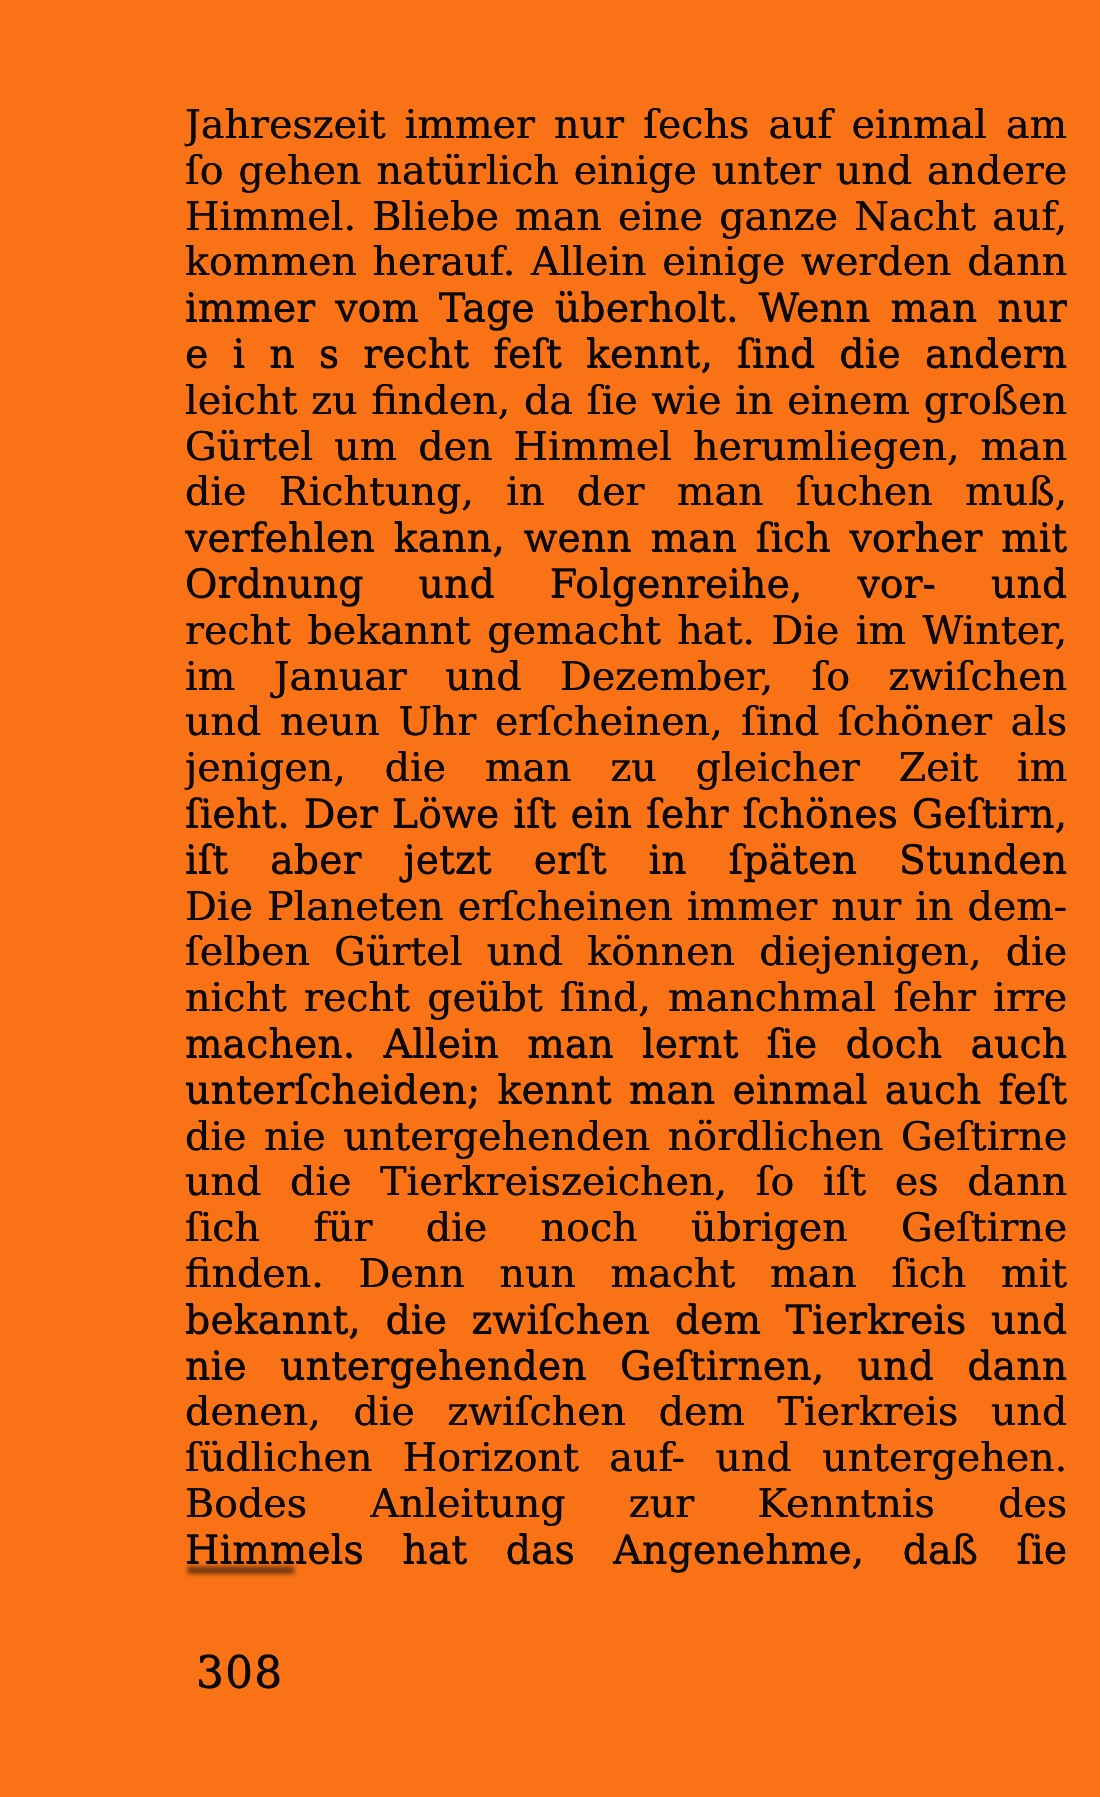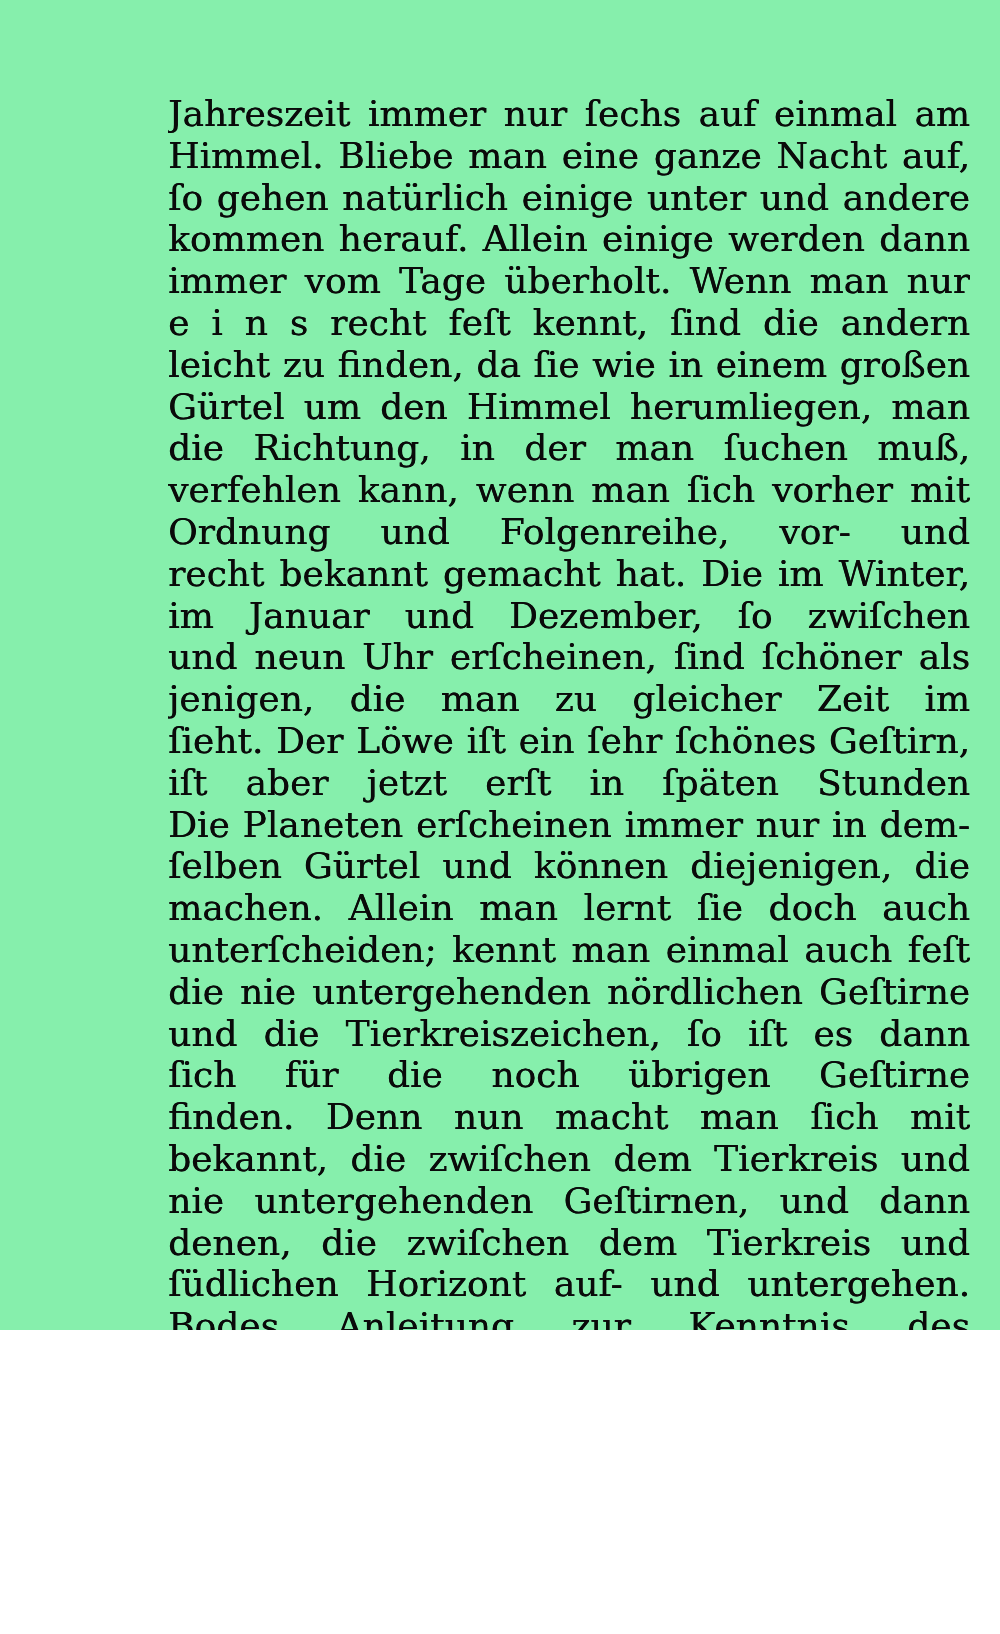--- a/index.html
+++ b/index.html
@@ -3,22 +3,22 @@
 <meta charset="utf-8">
 <style>
   html, body {
     margin: 0;
     padding: 0;
     background: #ffffff;
   }
   .page {
     position: relative;
     width: 1000px;
-    height: 1330px;
-    background: #86efac;
+    height: 1634px;
+    background: #f97316;
     color: #000000;
     font-family: "DejaVu Serif", serif;
     overflow: hidden;
     text-decoration: underline;
   }
   .text-block {
     position: absolute;
     left: 168px;
     top: 93px;
     width: 802px;
@@ -56,38 +56,39 @@
     filter: blur(2px);
     border-radius: 3px;
   }
 </style>
 </head>
 <body>
 
 <div class="page">
   <div class="text-block">
     <div class="line">Jahreszeit immer nur ſechs auf einmal am</div>
+    <div class="line">ſo gehen natürlich einige unter und andere</div>
     <div class="line">Himmel. Bliebe man eine ganze Nacht auf,</div>
-    <div class="line">ſo gehen natürlich einige unter und andere</div>
     <div class="line">kommen herauf. Allein einige werden dann</div>
     <div class="line">immer vom Tage überholt. Wenn man nur</div>
     <div class="line">e i n s recht feſt kennt, ſind die andern ſehr</div>
     <div class="line">leicht zu finden, da ſie wie in einem großen</div>
     <div class="line">Gürtel um den Himmel herumliegen, man alſo</div>
     <div class="line">die Richtung, in der man ſuchen muß, nicht</div>
     <div class="line">verfehlen kann, wenn man ſich vorher mit der</div>
     <div class="line">Ordnung und Folgenreihe, vor- und rückwärts,</div>
     <div class="line">recht bekannt gemacht hat. Die im Winter,</div>
     <div class="line">im Januar und Dezember, ſo zwiſchen ſieben</div>
     <div class="line">und neun Uhr erſcheinen, ſind ſchöner als die-</div>
     <div class="line">jenigen, die man zu gleicher Zeit im Sommer</div>
     <div class="line">ſieht. Der Löwe iſt ein ſehr ſchönes Geſtirn,</div>
     <div class="line">iſt aber jetzt erſt in ſpäten Stunden ſichtbar.</div>
     <div class="line">Die Planeten erſcheinen immer nur in dem-</div>
     <div class="line">ſelben Gürtel und können diejenigen, die noch</div>
+    <div class="line">nicht recht geübt ſind, manchmal ſehr irre</div>
     <div class="line">machen. Allein man lernt ſie doch auch bald</div>
     <div class="line">unterſcheiden; kennt man einmal auch feſt</div>
     <div class="line">die nie untergehenden nördlichen Geſtirne</div>
     <div class="line">und die Tierkreiszeichen, ſo iſt es dann leicht,</div>
     <div class="line">ſich für die noch übrigen Geſtirne zurechtzu-</div>
     <div class="line">finden. Denn nun macht man ſich mit denen</div>
     <div class="line">bekannt, die zwiſchen dem Tierkreis und den</div>
     <div class="line">nie untergehenden Geſtirnen, und dann mit</div>
     <div class="line">denen, die zwiſchen dem Tierkreis und dem</div>
     <div class="line">ſüdlichen Horizont auf- und untergehen.</div>

